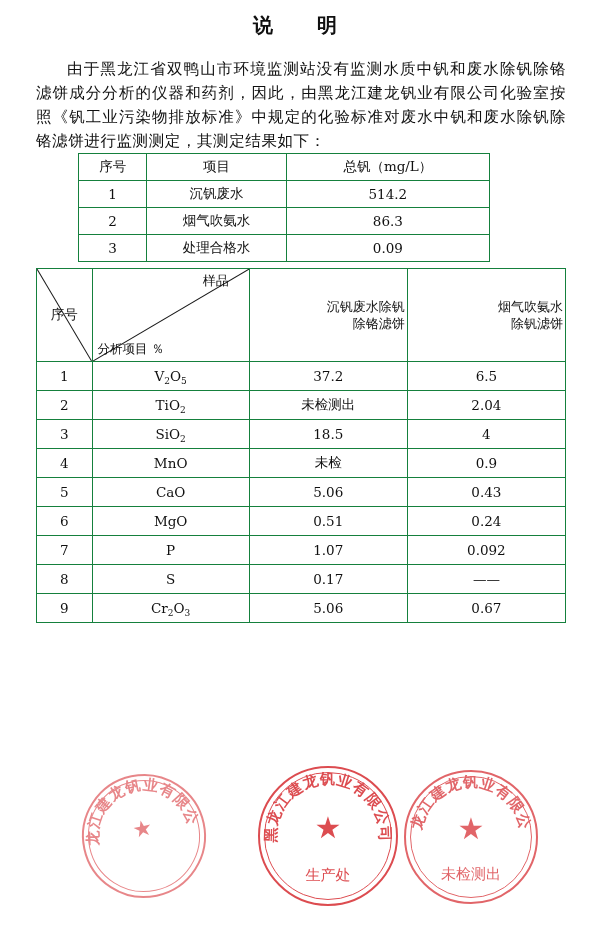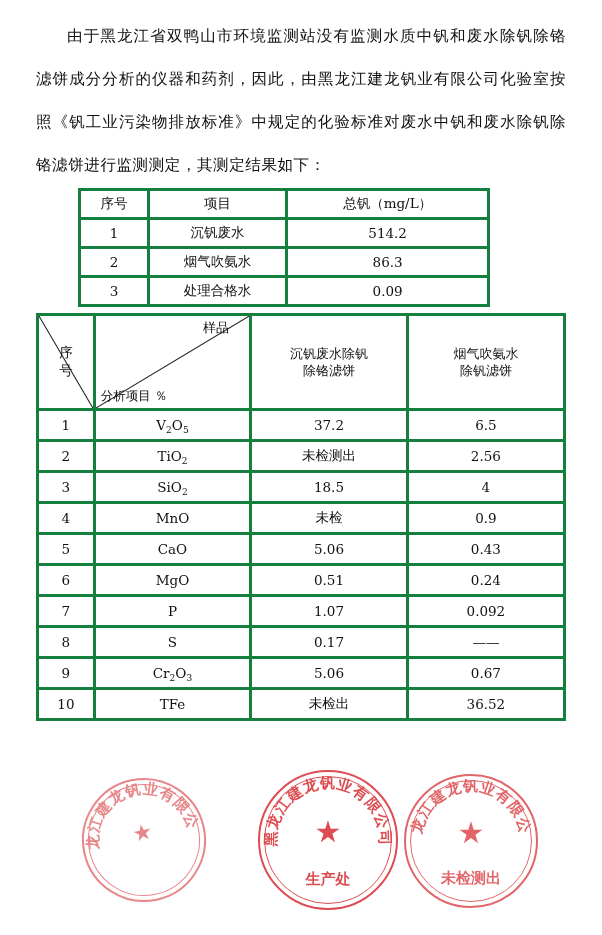--- a/index.html
+++ b/index.html
@@ -26,38 +26,37 @@
     text-align: center;
     font-size: 20px;
     font-weight: bold;
     letter-spacing: 12px;
     margin-top: 12px;
     margin-bottom: 18px;
     font-family: "DejaVu Serif", "Liberation Serif", serif;
   }
   .para {
     font-size: 15.5px;
-    line-height: 43px;
+    line-height: 24px;
     text-indent: 2em;
     margin: 16px 36px 0 36px;
     text-align: justify;
     letter-spacing: 0.6px;
-    font-family: Liberation Mono, monospace;
   }
   .section-label {
     font-size: 15px;
     margin: 22px 0 10px 64px;
     letter-spacing: 0.5px;
   }
   table {
     border-collapse: collapse;
     font-size: 13.5px;
   }
   table td, table th {
-    border: 3px solid #15803d;
+    border: 1px solid #15803d;
     text-align: center;
     font-weight: normal;
     padding: 0;
   }
   
   .tbl1 {
     margin-left: 78px;
     width: 412px;
   }
   .tbl1 td {
@@ -108,20 +107,21 @@
     position: absolute;
     left: 50%;
     top: 50%;
     transform: translate(-50%, -50%);
     font-size: 13.5px;
   }
   .two-line {
     line-height: 17px;
     font-size: 13px;
     padding: 4px 2px;
+    text-align: right;
   }
   sub {
     font-size: 9px;
     vertical-align: baseline;
     position: relative;
     top: 3px;
   }
 
   
   .stamp {
@@ -146,21 +146,21 @@
     font-size: 30px;
     line-height: 1;
   }
   .stamp .ctr-text {
     position: absolute;
     left: 50%;
     bottom: 14%;
     transform: translateX(-50%);
     color: #d5252a;
     font-size: 15px;
-    font-weight: bold;
+    font-weight: normal;
     white-space: nowrap;
     font-family: "DejaVu Serif", "Liberation Serif", serif;
     margin-top: 11px;
   }
   .stamp-arc {
     position: absolute;
     left: 0; top: 0;
     width: 100%; height: 100%;
   }
   .stamp-arc text {
@@ -191,20 +191,21 @@
     width: 130px;
     height: 130px;
     opacity: 0.7;
   }
 </style>
 </head>
 <body>
 
 <div class="page">
 
+  <div class="doc-title">说　明</div>
 
   <div class="para">由于黑龙江省双鸭山市环境监测站没有监测水质中钒和废水除钒除铬滤饼成分分析的仪器和药剂，因此，由黑龙江建龙钒业有限公司化验室按照《钒工业污染物排放标准》中规定的化验标准对废水中钒和废水除钒除铬滤饼进行监测测定，其测定结果如下：</div>
 
 
   <table class="tbl1">
     <tbody>
         <tr>
       <td class="c1">序号</td>
       <td class="c2">项目</td>
       <td class="c3">总钒（mg/L）</td>
@@ -257,21 +258,21 @@
     <tr>
       <td>1</td>
       <td><span>V</span><sub>2</sub><span>O</span><sub>5</sub></td>
       <td>37.2</td>
       <td>6.5</td>
     </tr>
     <tr>
       <td>2</td>
       <td><span>TiO</span><sub>2</sub><span></span><sub></sub></td>
       <td>未检测出</td>
-      <td>2.56</td>
+      <td>2.04</td>
     </tr>
     <tr>
       <td>3</td>
       <td><span>SiO</span><sub>2</sub><span></span><sub></sub></td>
       <td>18.5</td>
       <td>4</td>
     </tr>
     <tr>
       <td>4</td>
       <td><span>MnO</span><sub></sub><span></span><sub></sub></td>
@@ -300,26 +301,20 @@
       <td>8</td>
       <td><span>S</span><sub></sub><span></span><sub></sub></td>
       <td>0.17</td>
       <td>——</td>
     </tr>
     <tr>
       <td>9</td>
       <td><span>Cr</span><sub>2</sub><span>O</span><sub>3</sub></td>
       <td>5.06</td>
       <td>0.67</td>
-    </tr>
-    <tr>
-      <td>10</td>
-      <td><span>TFe</span><sub></sub><span></span><sub></sub></td>
-      <td>未检出</td>
-      <td>36.52</td>
     </tr>
   </tbody>
     </table>
 
   <div class="stamp" id="stamp-left">
     <div class="rim"></div>
     <svg class="stamp-arc" viewBox="0 0 120 120">
       <defs>
           <path id="arcL" d="M 14,60 A 46,46 0 1 1 106,60"></path>
         </defs>

